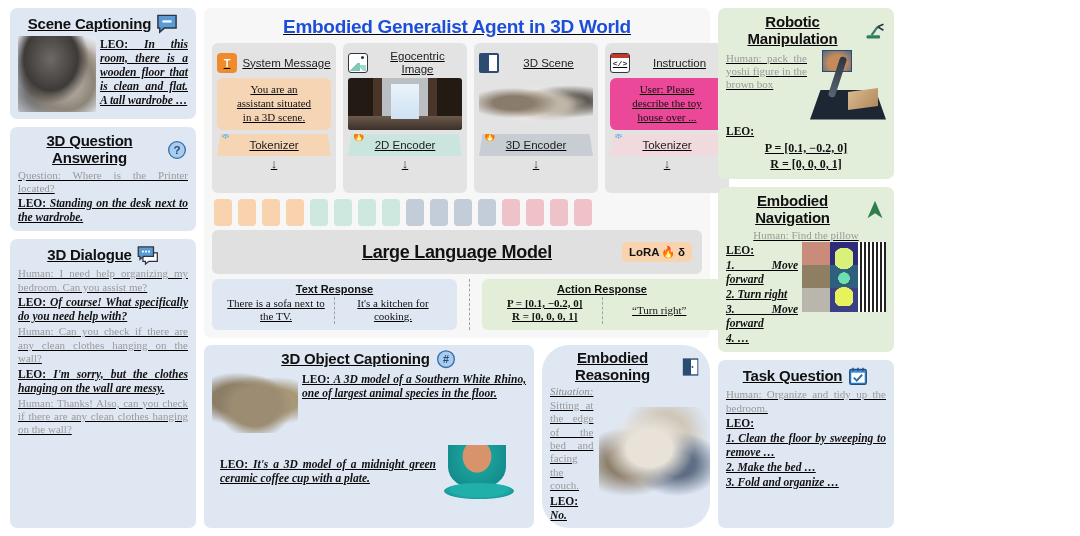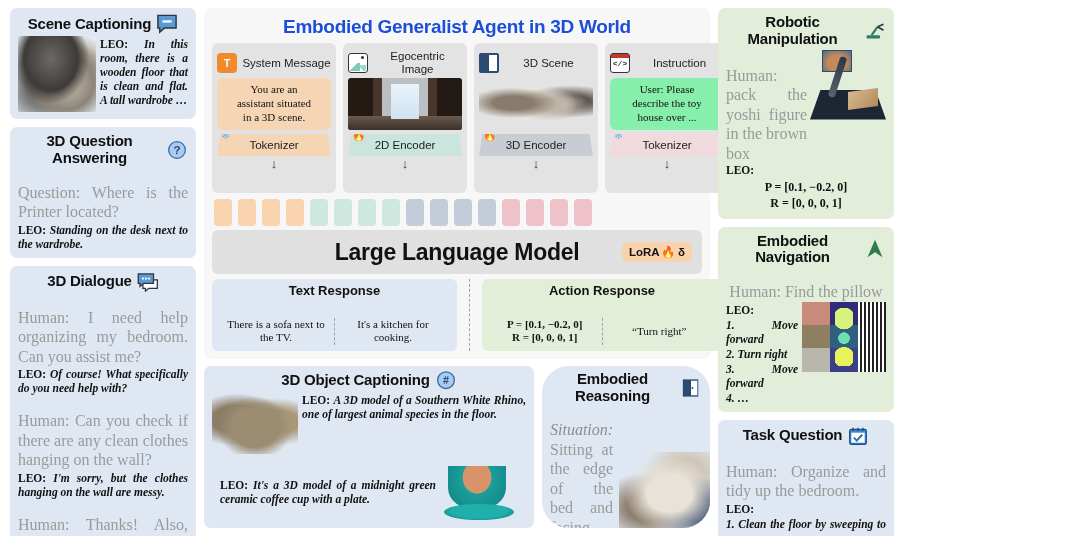--- a/index.html
+++ b/index.html
@@ -7,20 +7,21 @@
     width: 1080px; height: 536px;
     background: #ffffff;
     font-family: "Liberation Sans", sans-serif;
     overflow: hidden;
   }
   .page {
     position: relative;
     width: 904px; height: 536px;
     background: #ffffff;
     padding: 8px 10px;
+    text-decoration: underline;
   }
   .layout {
     display: flex;
     gap: 8px;
     width: 100%;
     height: 100%;
   }
 
   
   .panel {
@@ -41,23 +42,23 @@
   }
   .ptitle-row {
     display: flex; align-items: center; justify-content: center;
     gap: 5px;
   }
   .ptitle-row .ptitle { text-align: center; }
 
   .human {
     color: #9a9a9a;
     font-family: "Liberation Serif", serif;
-    font-size: 16px;
+    font-size: 11px;
     line-height: 1.22;
-    margin-top: 16px;
+    margin-top: 2px;
     text-align: justify;
   }
   .leo {
     font-family: "Liberation Serif", serif;
     font-size: 11.5px;
     line-height: 1.22;
     color: #111;
     margin-top: 1px;
     text-align: justify;
   }
@@ -154,21 +155,21 @@
   .ic-body {
     border-radius: 6px;
     font-family: "Liberation Serif", serif;
     font-size: 11px; line-height: 1.25;
     text-align: center; color: #111;
     padding: 4px 16px;
     min-height: 52px;
     display:flex; align-items:center; justify-content:center;
   }
   .ic-body.orange { background: #f6d5b4; }
-  .ic-body.pink { background: #86efac; }
+  .ic-body.pink { background: #ec4899; }
   .ic-body.photo {
     padding: 0; min-height: 52px; overflow: hidden; border-radius: 3px;
     background:
       linear-gradient(90deg,#241a14 0 22%, #4a352a 22% 30%, #b9bfc2 30% 70%, #4a352a 70% 78%, #241a14 78% 100%);
     position: relative;
   }
   .ic-body.photo::after{
     content:""; position:absolute; left:38%; top:12%; width:24%; height:66%;
     background: linear-gradient(180deg,#eaf3fb,#cfe2f2);
   }
@@ -219,34 +220,34 @@
   .tok.o { background: #f8d3ae; }
   .tok.t { background: #cee8e0; }
   .tok.g { background: #c3ccd9; }
   .tok.p { background: #eec2c8; }
 
   .llm-bar {
     background: #e0e0e0; border-radius: 6px;
     height: 44px; position: relative;
     display: flex; align-items: center; justify-content: center;
   }
-  .llm-text { font-weight: bold; font-size: 23px; color: #111; letter-spacing:-0.3px;}
+  .llm-text { font-weight: bold; font-size: 18px; color: #111; letter-spacing:-0.3px;}
   .lora {
     position: absolute; right: 10px; top: 50%; transform: translateY(-50%);
     background: #f8d3ae; border-radius: 5px;
     padding: 3px 7px; font-size: 11.5px; font-weight: bold; color: #111;
     display:flex; align-items:center; gap:2px;
   }
 
   
   .resp-row { display: flex; gap: 10px; align-items: stretch; margin-top: 5px;}
   .resp-card { border-radius: 6px; padding: 4px 6px 6px 6px; }
   .resp-card.blue { background: #dfe7f3; width: 245px; flex:none;}
   .resp-card.green { background: #e3eed8; width: 240px; flex:none;}
-  .resp-title { text-align:center; font-weight:bold; font-size:13px; color:#111; margin-bottom:20px;}
+  .resp-title { text-align:center; font-weight:bold; font-size:11px; color:#111; margin-bottom:2px;}
   .resp-cols { display:flex; }
   .resp-col {
     flex:1; text-align:center;
     font-family: "Liberation Serif", serif; font-size:11px; line-height:1.22; color:#111;
     padding: 0 4px;
   }
   .resp-col + .resp-col { border-left: 1.5px dashed #9aa4b0; }
   .resp-col.mono b { font-weight:bold; }
   .vdash { width: 0; border-left: 1.5px dashed #9aa4b0; margin: 0 2px; }
 

